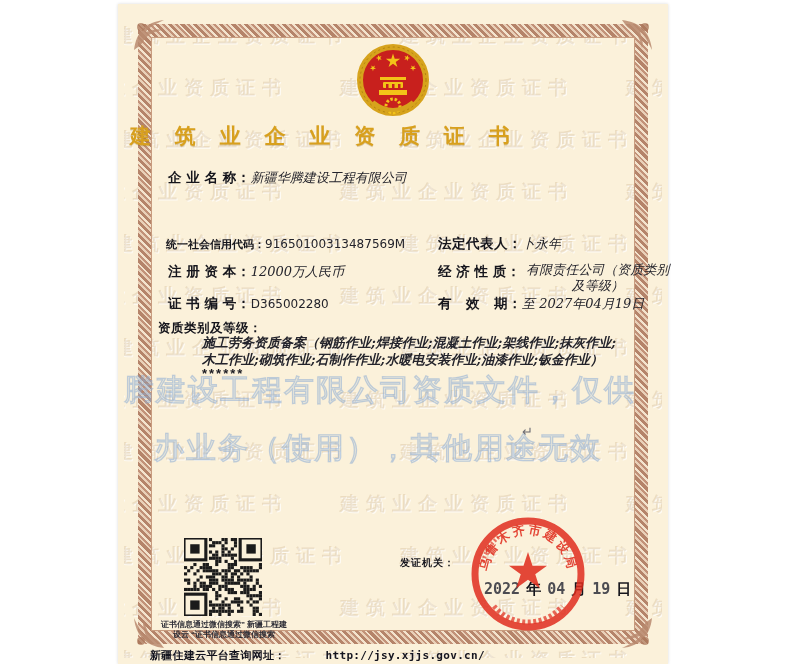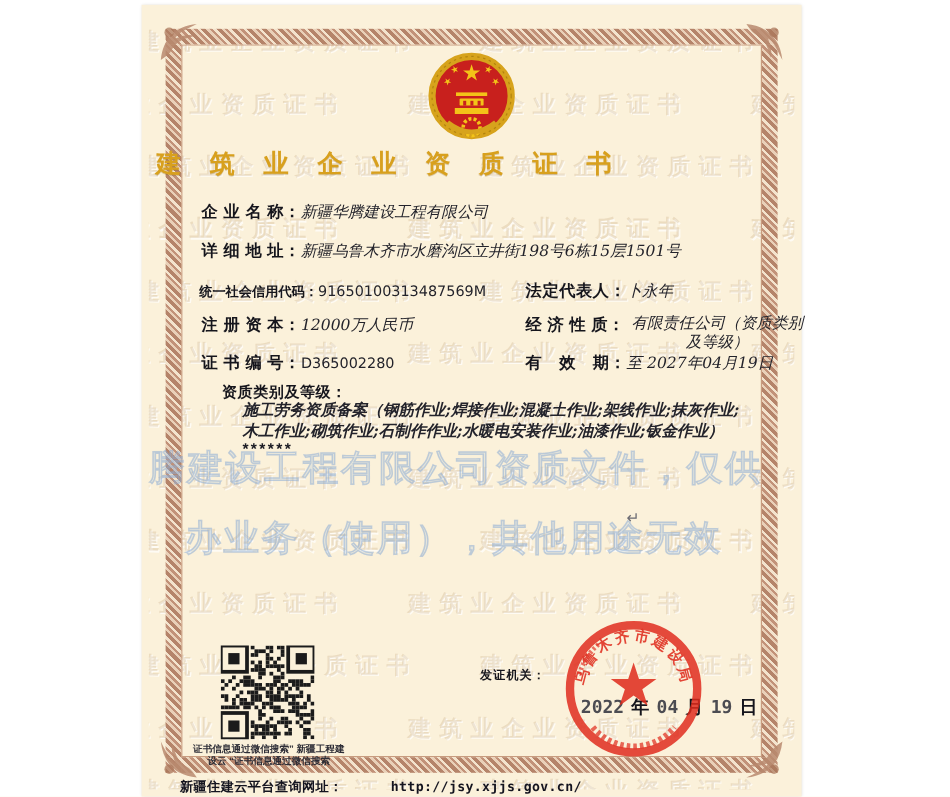--- a/index.html
+++ b/index.html
@@ -150,23 +150,20 @@
     <circle cx="42" cy="64" r="7" fill="none" stroke="#f3c318" stroke-width="3" stroke-dasharray="2.5 1.8"></circle>
     <path d="M22 60 Q32 68 42 68 Q52 68 62 60" fill="none" stroke="#d7a31c" stroke-width="4"></path>
   </svg>
 
   <div class="cert-title">建 筑 业 企 业 资 质 证 书</div>
 
   <div class="row" style="left:50px;top:164px;">
     <span class="lbl">企 业 名 称：</span><span class="val">新疆华腾建设工程有限公司</span>
   </div>
 
-  <div class="row" style="left:50px;top:196px;">
-    <span class="lbl">详 细 地 址：</span><span class="val">新疆乌鲁木齐市水磨沟区立井街198号6栋15层1501号</span>
-  </div>
 
   <div class="row" style="left:48px;top:230px;">
     <span class="lbl-sm">统一社会信用代码：</span><span class="val-code">91650100313487569M</span>
     <span class="g2">
       <span class="lbl">法定代表人：</span><span class="val">卜永年</span>
     </span>
   </div>
 
   <div class="row" style="left:50px;top:258px;">
     <span class="lbl">注 册 资 本：</span><span class="val">12000万人民币</span>
@@ -175,21 +172,21 @@
     </span>
   </div>
 
   <div class="row" style="left:50px;top:290px;">
     <span class="lbl">证 书 编 号：</span><span class="val-code">D365002280</span>
     <span class="g2" style="left:270px;">
       <span class="lbl">有　效　期：</span><span class="val">至 2027年04月19日</span>
     </span>
   </div>
 
-  <div class="row" style="left:67px;top:314px;font-family:Liberation Serif, serif;">
+  <div class="row" style="left:40px;top:314px;font-family:Liberation Serif, serif;">
     <span class="lbl" style="font-size:12.5px;">资质类别及等级：</span>
   </div>
 
   <div class="para">施工劳务资质备案（钢筋作业;焊接作业;混凝土作业;架线作业;抹灰作业;木工作业;砌筑作业;石制作作业;水暖电安装作业;油漆作业;钣金作业）</div>
   <div class="stars">******</div>
 
   <div class="ghost ghost1">腾建设工程有限公司资质文件，仅供</div>
   <div class="ghost ghost2">办业务（使用），其他用途无效</div>
   <div class="return-mark">↵</div>
 

